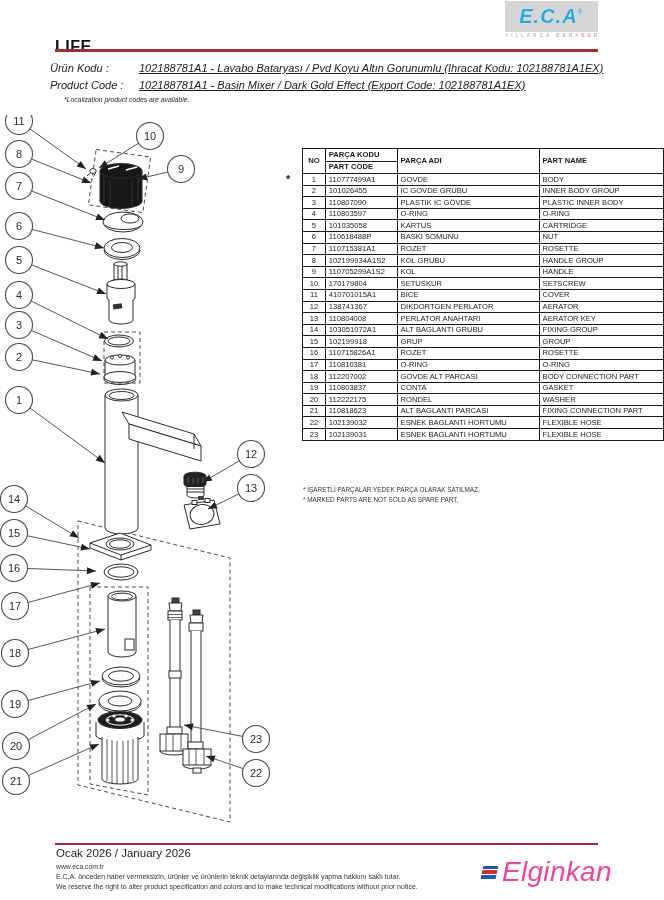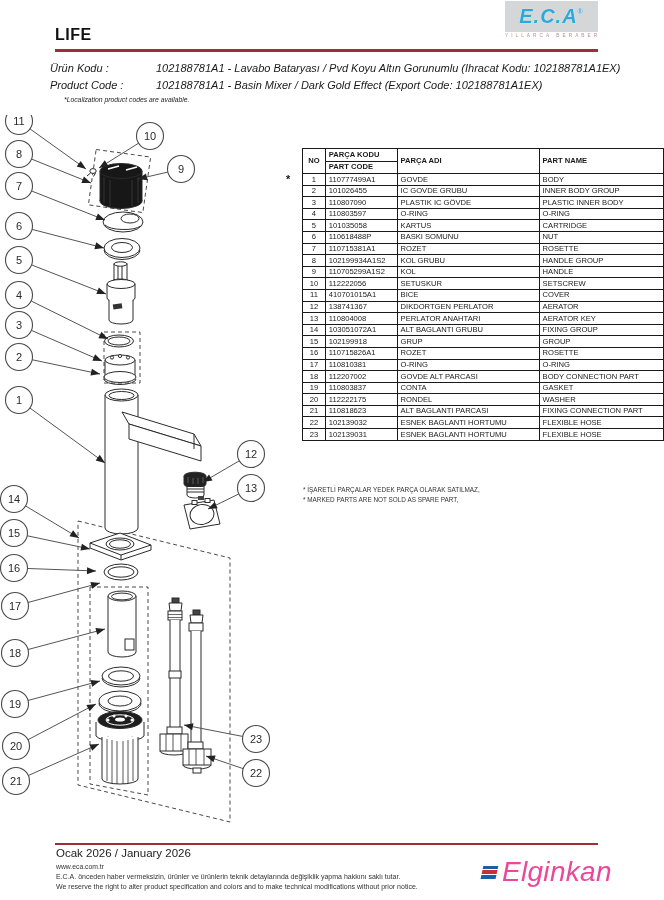--- a/index.html
+++ b/index.html
@@ -1,31 +1,31 @@
 <!DOCTYPE html>
 <html><head>
 <meta charset="utf-8">
 <style>
   html,body{margin:0;padding:0;background:#e8e8e8;}
   .page{position:relative;width:664px;height:900px;background:#fff;overflow:hidden;
         font-family:"Liberation Sans",sans-serif;color:#1a1a1a;}
   
-  .life-title{position:absolute;left:55px;top:26px;font-size:16px;font-weight:bold;letter-spacing:.5px;color:#111;}
+  .life-title{position:absolute;left:55px;top:38px;font-size:16px;font-weight:bold;letter-spacing:.5px;color:#111;}
   .eca-logo{position:absolute;left:505px;top:1px;width:93px;height:31px;background:#d5d6d8;
             display:flex;align-items:center;justify-content:center;}
   .eca-text{font-style:italic;font-weight:bold;font-size:20px;color:#2aa9dd;letter-spacing:1px;
             text-shadow:0 0 1px #ffffff;}
   .eca-reg{font-size:7px;vertical-align:9px;color:#2aa9dd;font-style:normal;}
   .eca-tagline{position:absolute;left:505px;top:33px;width:93px;text-align:center;font-size:4.8px;
                letter-spacing:3px;color:#bf8e92;white-space:nowrap;}
   .rule{position:absolute;left:55px;width:543px;background:#9c2f38;}
   .rule-top{top:49px;height:2.5px;}
   .rule-bottom{top:843px;height:2px;}
   .pc-label{position:absolute;left:50px;font-size:11px;font-style:italic;color:#1a1a1a;}
-  .pc-value{position:absolute;left:156px;font-size:11px;font-style:italic;color:#1a1a1a;white-space:nowrap;}
+  .pc-value{position:absolute;left:139px;font-size:11px;font-style:italic;color:#1a1a1a;white-space:nowrap;text-decoration:underline;}
   .pc-line1{top:62px;} .pc-line2{top:79px;}
   .pc-note{position:absolute;left:64px;top:96px;font-size:6.8px;font-style:italic;color:#222;}
   
   .parts-table{position:absolute;left:302px;top:148px;border-collapse:collapse;}
   .parts-table th,.parts-table td{border:1px solid #1a1a1a;font-size:7.6px;line-height:1;padding:0 3px;
                                   white-space:nowrap;vertical-align:middle;}
   .parts-table thead th{height:11.5px;text-align:left;font-weight:bold;}
   .parts-table tbody td{height:10.6px;}
   .c-no{width:16px;text-align:center !important;margin-top:17px;}
   .c-code{width:65px;}
@@ -441,21 +441,21 @@
           <td class="c-name">HANDLE GROUP</td>
         </tr>
         <tr>
           <td class="c-no">9</td>
           <td class="c-code">110705299A1S2</td>
           <td class="c-adi">KOL</td>
           <td class="c-name">HANDLE</td>
         </tr>
         <tr>
           <td class="c-no">10</td>
-          <td class="c-code">112222056</td>
+          <td class="c-code">170179804</td>
           <td class="c-adi">SETUSKUR</td>
           <td class="c-name">SETSCREW</td>
         </tr>
         <tr>
           <td class="c-no">11</td>
           <td class="c-code">410701015A1</td>
           <td class="c-adi">BICE</td>
           <td class="c-name">COVER</td>
         </tr>
         <tr>

